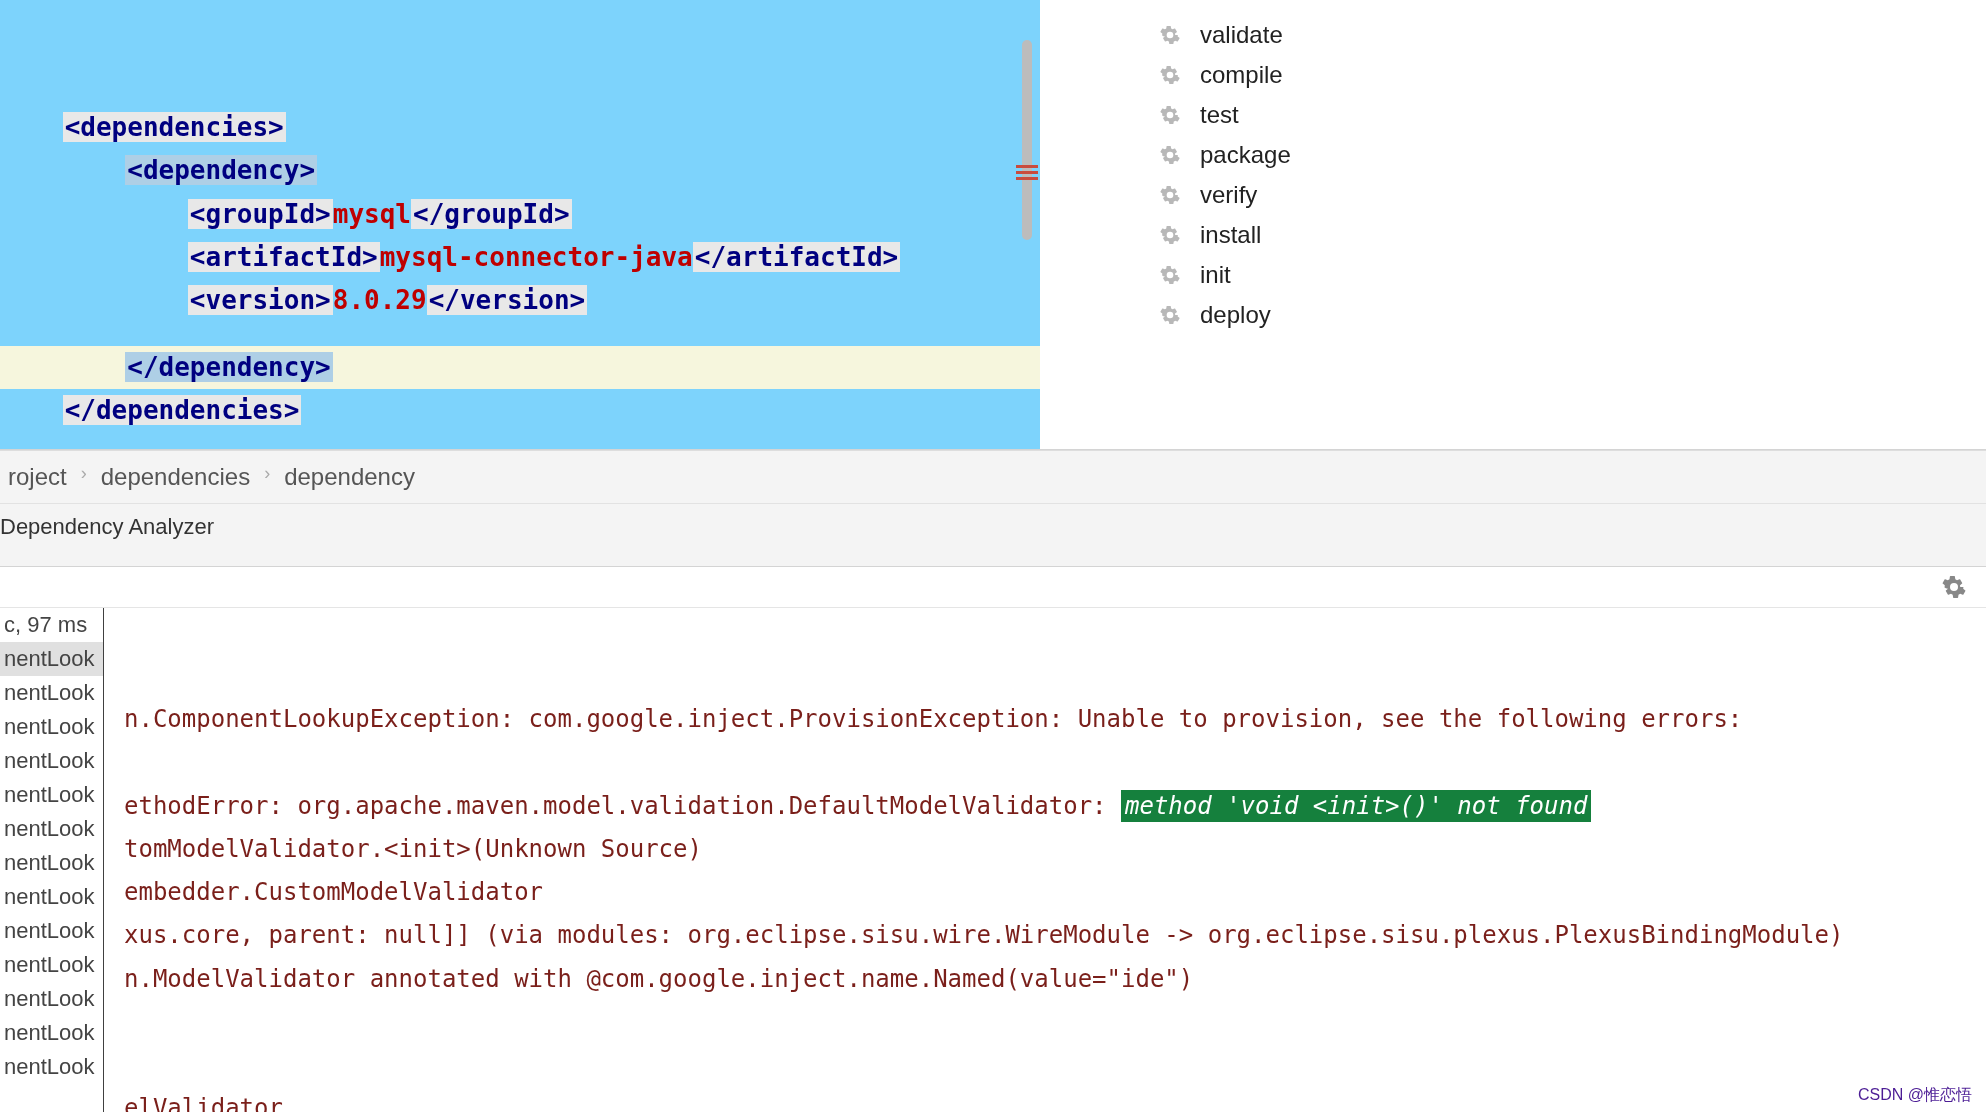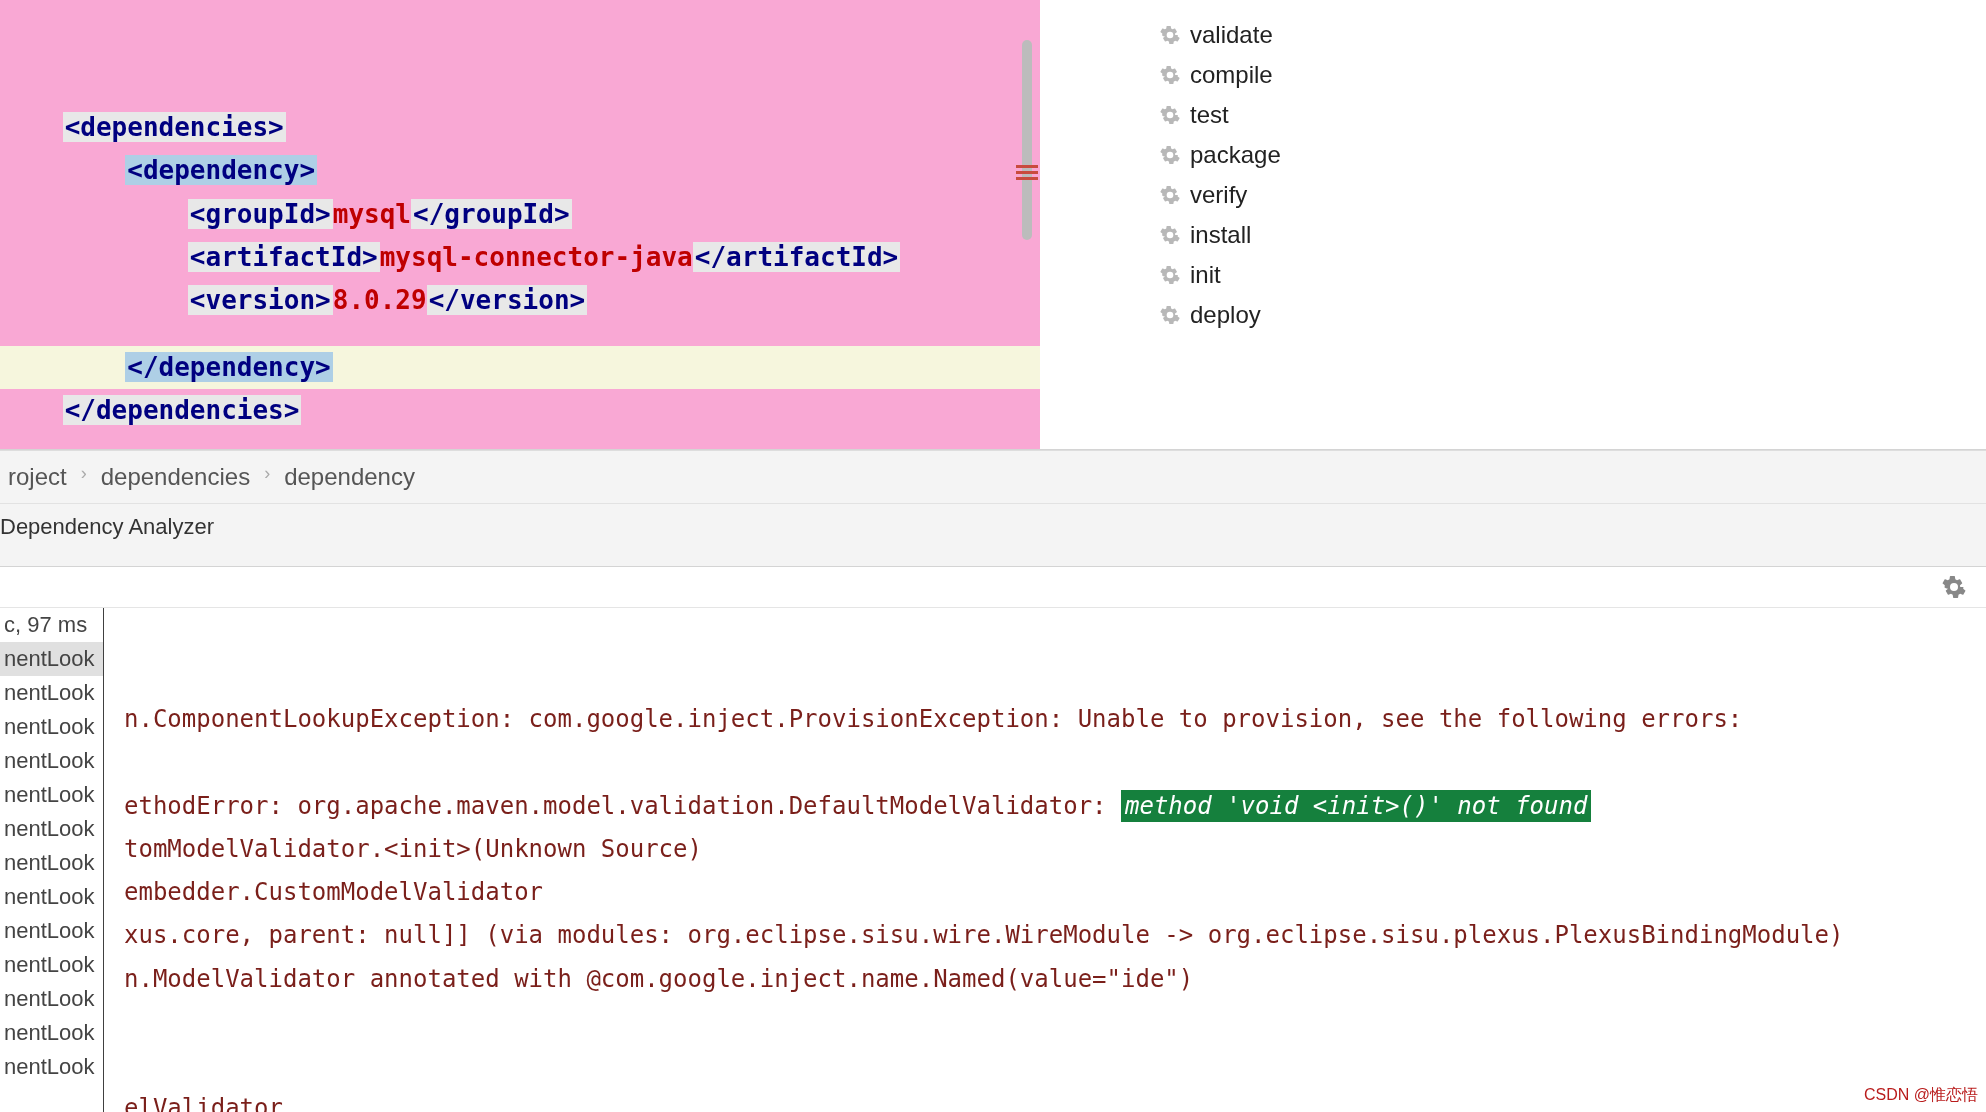--- a/index.html
+++ b/index.html
@@ -13,21 +13,21 @@
       display: flex;
       flex-direction: column;
     }
     .top-area {
       display: flex;
       height: 450px;
       border-bottom: 1px solid #d4d4d4;
     }
     .editor {
       flex: 0 0 1040px;
-      background: #f9a8d4;
+      background: #7dd3fc;
       font-family: "Menlo", "Consolas", monospace;
       font-size: 26px;
       line-height: 1.66;
       white-space: pre;
       padding-top: 20px;
       position: relative;
       overflow: hidden;
     }
     .editor .line { display: block; }
     .editor .current-line {
@@ -58,21 +58,21 @@
     }
     .editor-mark span { height: 3px; background: #c94b3e; }
     .sidebar {
       flex: 1;
       padding: 15px 0 0 120px;
       background: #fff;
     }
     .lifecycle-item {
       display: flex;
       align-items: center;
-      gap: 10px;
+      gap: 20px;
       padding: 6px 0;
       font-size: 24px;
       color: #222;
       cursor: pointer;
     }
     .gear-icon {
       width: 20px;
       height: 20px;
       color: #b8b8b8;
       flex-shrink: 0;
@@ -138,23 +138,23 @@
     }
     .console-output .sel {
       background: #15803d;
       color: #fff;
       padding: 2px 4px;
       font-style: italic;
     }
     .watermark {
       position: absolute;
       bottom: 6px;
-      right: 8px;
+      right: 14px;
       font-size: 16px;
-      color: #b91c1c;
+      color: #4c1d95;
     }
   </style>
 </head>
 <body>
 
 <div class="top-area">
   <div class="editor">
     <div id="editor-lines"><div class="line">    <span class="tag-open">&lt;dependencies&gt;</span></div><div class="line">        <span class="tag-sel">&lt;dependency&gt;</span></div><div class="line">            <span class="tag-open">&lt;groupId&gt;</span><span class="val-red">mysql</span><span class="tag-close">&lt;/groupId&gt;</span></div><div class="line">            <span class="tag-open">&lt;artifactId&gt;</span><span class="val-red">mysql-connector-java</span><span class="tag-close">&lt;/artifactId&gt;</span></div><div class="line">            <span class="tag-open">&lt;version&gt;</span><span class="val-red">8.0.29</span><span class="tag-close">&lt;/version&gt;</span></div><div class="line current-line">        <span class="tag-sel">&lt;/dependency&gt;</span></div><div class="line">    <span class="tag-open">&lt;/dependencies&gt;</span></div></div>
     <div class="editor-scroll"></div>
     <div class="editor-mark"><span></span><span></span><span></span></div>

